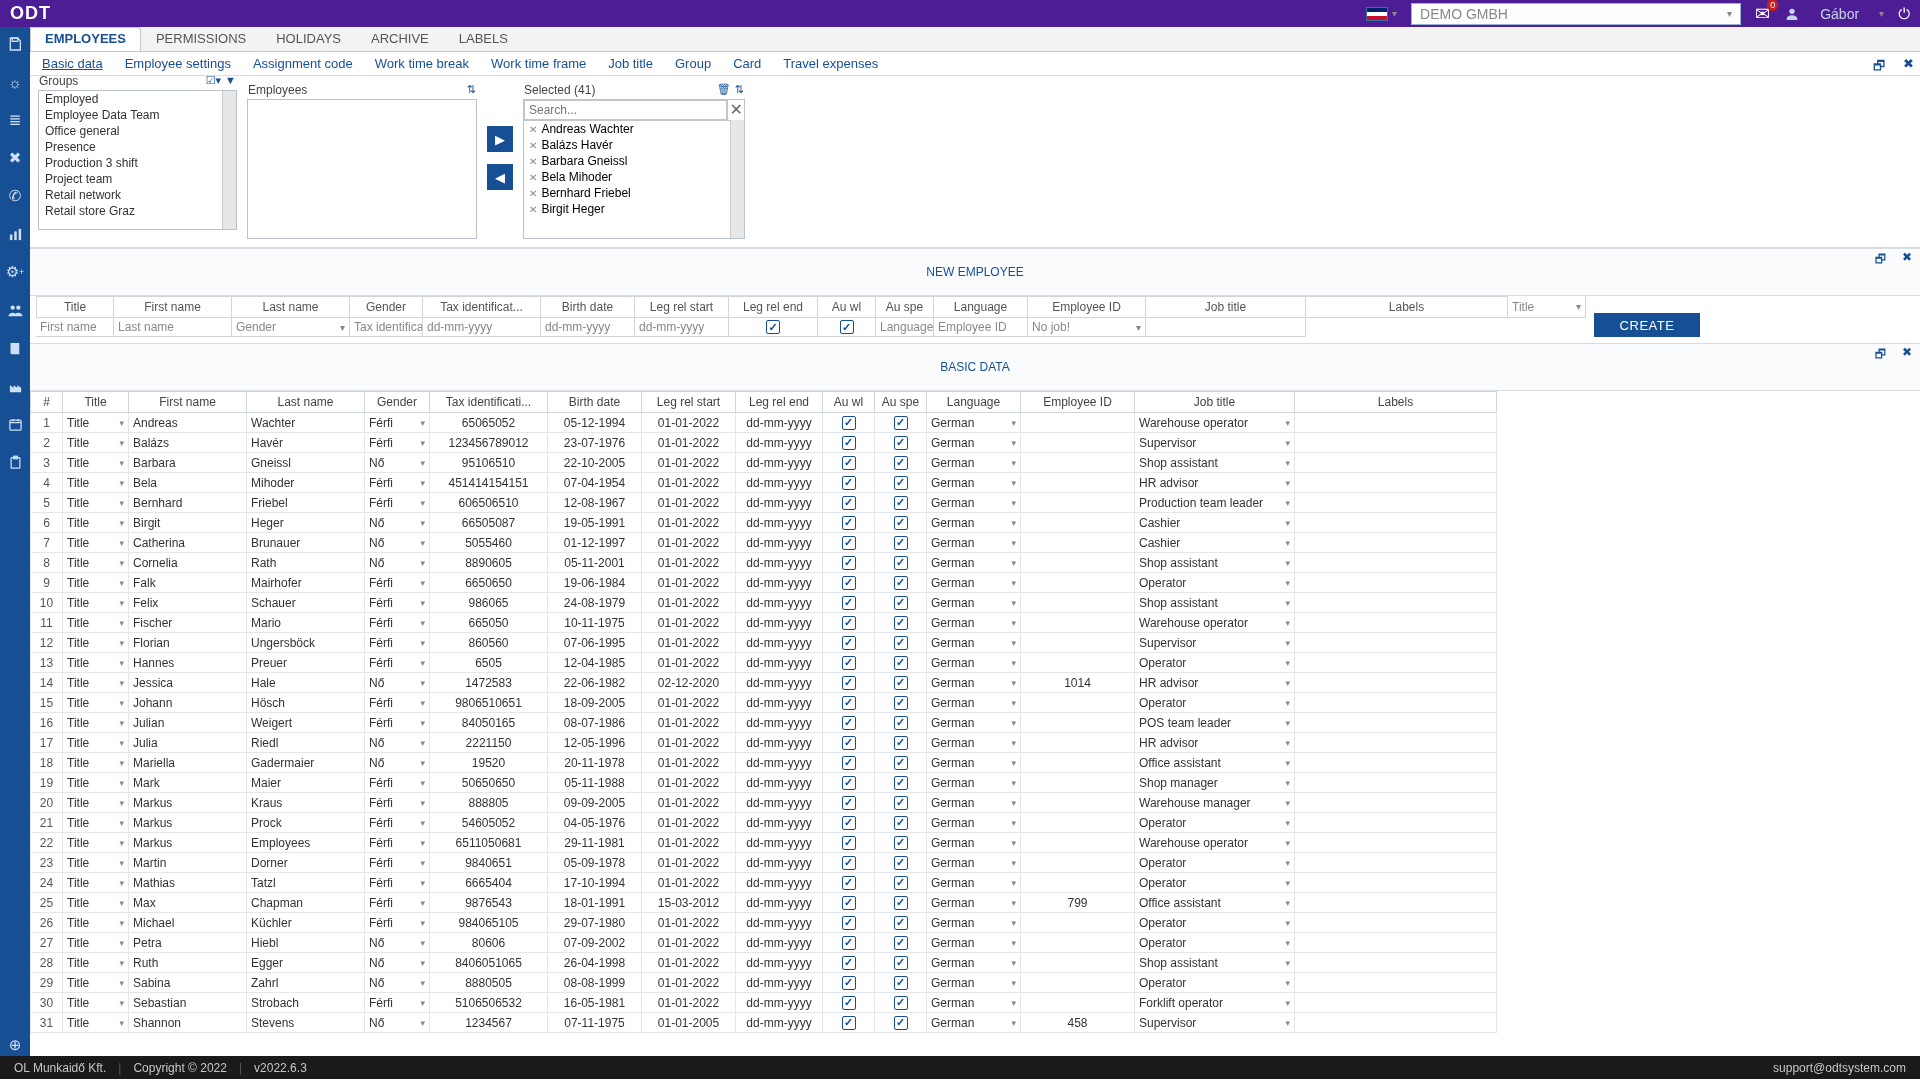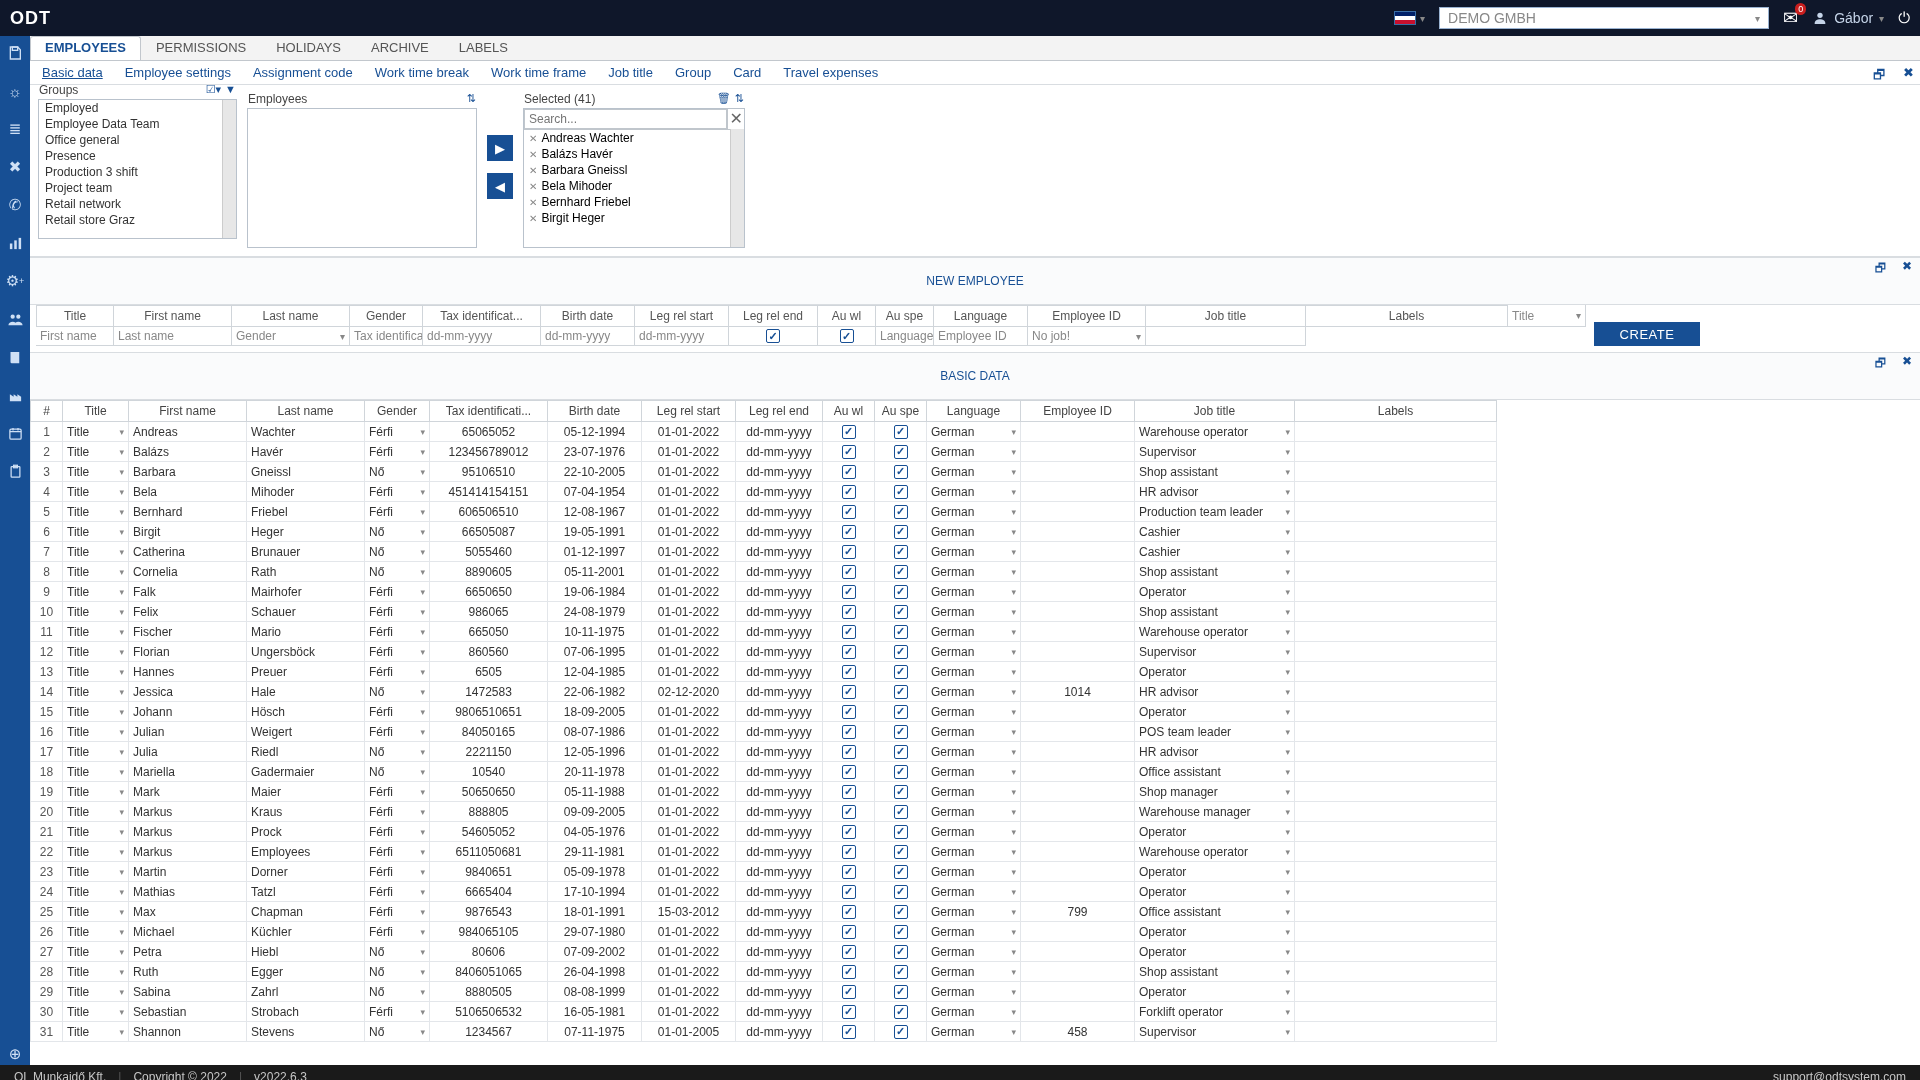--- a/index.html
+++ b/index.html
@@ -1,26 +1,26 @@
 <!DOCTYPE html>
 <html><head>
 <meta charset="utf-8">
 <style>
 *{box-sizing:border-box;margin:0;padding:0;font-family:"Segoe UI",Arial,sans-serif}
 html,body{width:1920px;height:1080px;overflow:hidden;background:#fff}
-.header{background:#0f172a;height:36px;display:flex;align-items:center;color:#fff;padding:0 10px}
+.header{background:#4c1d95;height:27px;display:flex;align-items:center;color:#fff;padding:0 10px}
 .logo{font-weight:700;font-size:18px;letter-spacing:1px}
 .header-spacer{flex:1}
 .header-right{display:flex;align-items:center;gap:14px;font-size:14px}
 .lang{display:flex;align-items:center;gap:4px;color:#c5d4e8}
 .flag{width:22px;height:14px;background:linear-gradient(#012169 33%,#fff 33% 66%,#c8102e 66%);border:1px solid #3a6ea5}
 .company-select{background:#fff;border:1px solid #9ab3d2;height:22px;width:330px;display:flex;align-items:center;padding:0 8px;color:#888;font-size:14px;justify-content:space-between}
 .envelope{position:relative;font-size:18px}
 .envelope .badge{position:absolute;top:-4px;right:-8px;background:#c81e1e;color:#fff;font-size:9px;border-radius:7px;padding:0 3px;line-height:12px}
-.user{display:flex;align-items:center;gap:6px;color:#c5d4e8}
+.user{display:flex;align-items:center;gap:20px;color:#c5d4e8}
 .power{font-size:15px}
 .body-wrap{display:flex;height:calc(100% - 28px - 23px)}
 .side-rail{width:30px;background:#174f94;display:flex;flex-direction:column;align-items:center;padding-top:6px;gap:16px;color:#cfe0f5;font-size:15px}
 .side-rail .ic{width:22px;height:22px;display:flex;align-items:center;justify-content:center;cursor:pointer}
 .rail-spacer{flex:1}
 .main{flex:1;display:flex;flex-direction:column;min-width:0}
 .tabs{display:flex;border-bottom:1px solid #c2c7cd;background:#f3f3f3;height:25px;font-size:13px}
 .tab{padding:3px 14px 0;color:#555;border:1px solid transparent;border-bottom:none;cursor:pointer}
 .tab.active{background:#fff;border-color:#c2c7cd;color:#174f94;font-weight:600;border-radius:3px 3px 0 0}
 .subtabs{display:flex;gap:22px;padding:4px 12px;font-size:13px;color:#174f94;border-bottom:1px solid #d9dde1;position:relative}
@@ -859,21 +859,21 @@
           <div class="c dd">
             <span>Title</span>
             <span class="chev">▾</span>
           </div>
           <div class="c ">Mariella</div>
           <div class="c ">Gadermaier</div>
           <div class="c dd">
             <span>Nő</span>
             <span class="chev">▾</span>
           </div>
-          <div class="c center">10540</div>
+          <div class="c center">19520</div>
           <div class="c center">20-11-1978</div>
           <div class="c center">01-01-2022</div>
           <div class="c center">dd-mm-yyyy</div>
           <div class="c center">
             <span class="chk">✓</span>
           </div>
           <div class="c center">
             <span class="chk">✓</span>
           </div>
           <div class="c dd">

